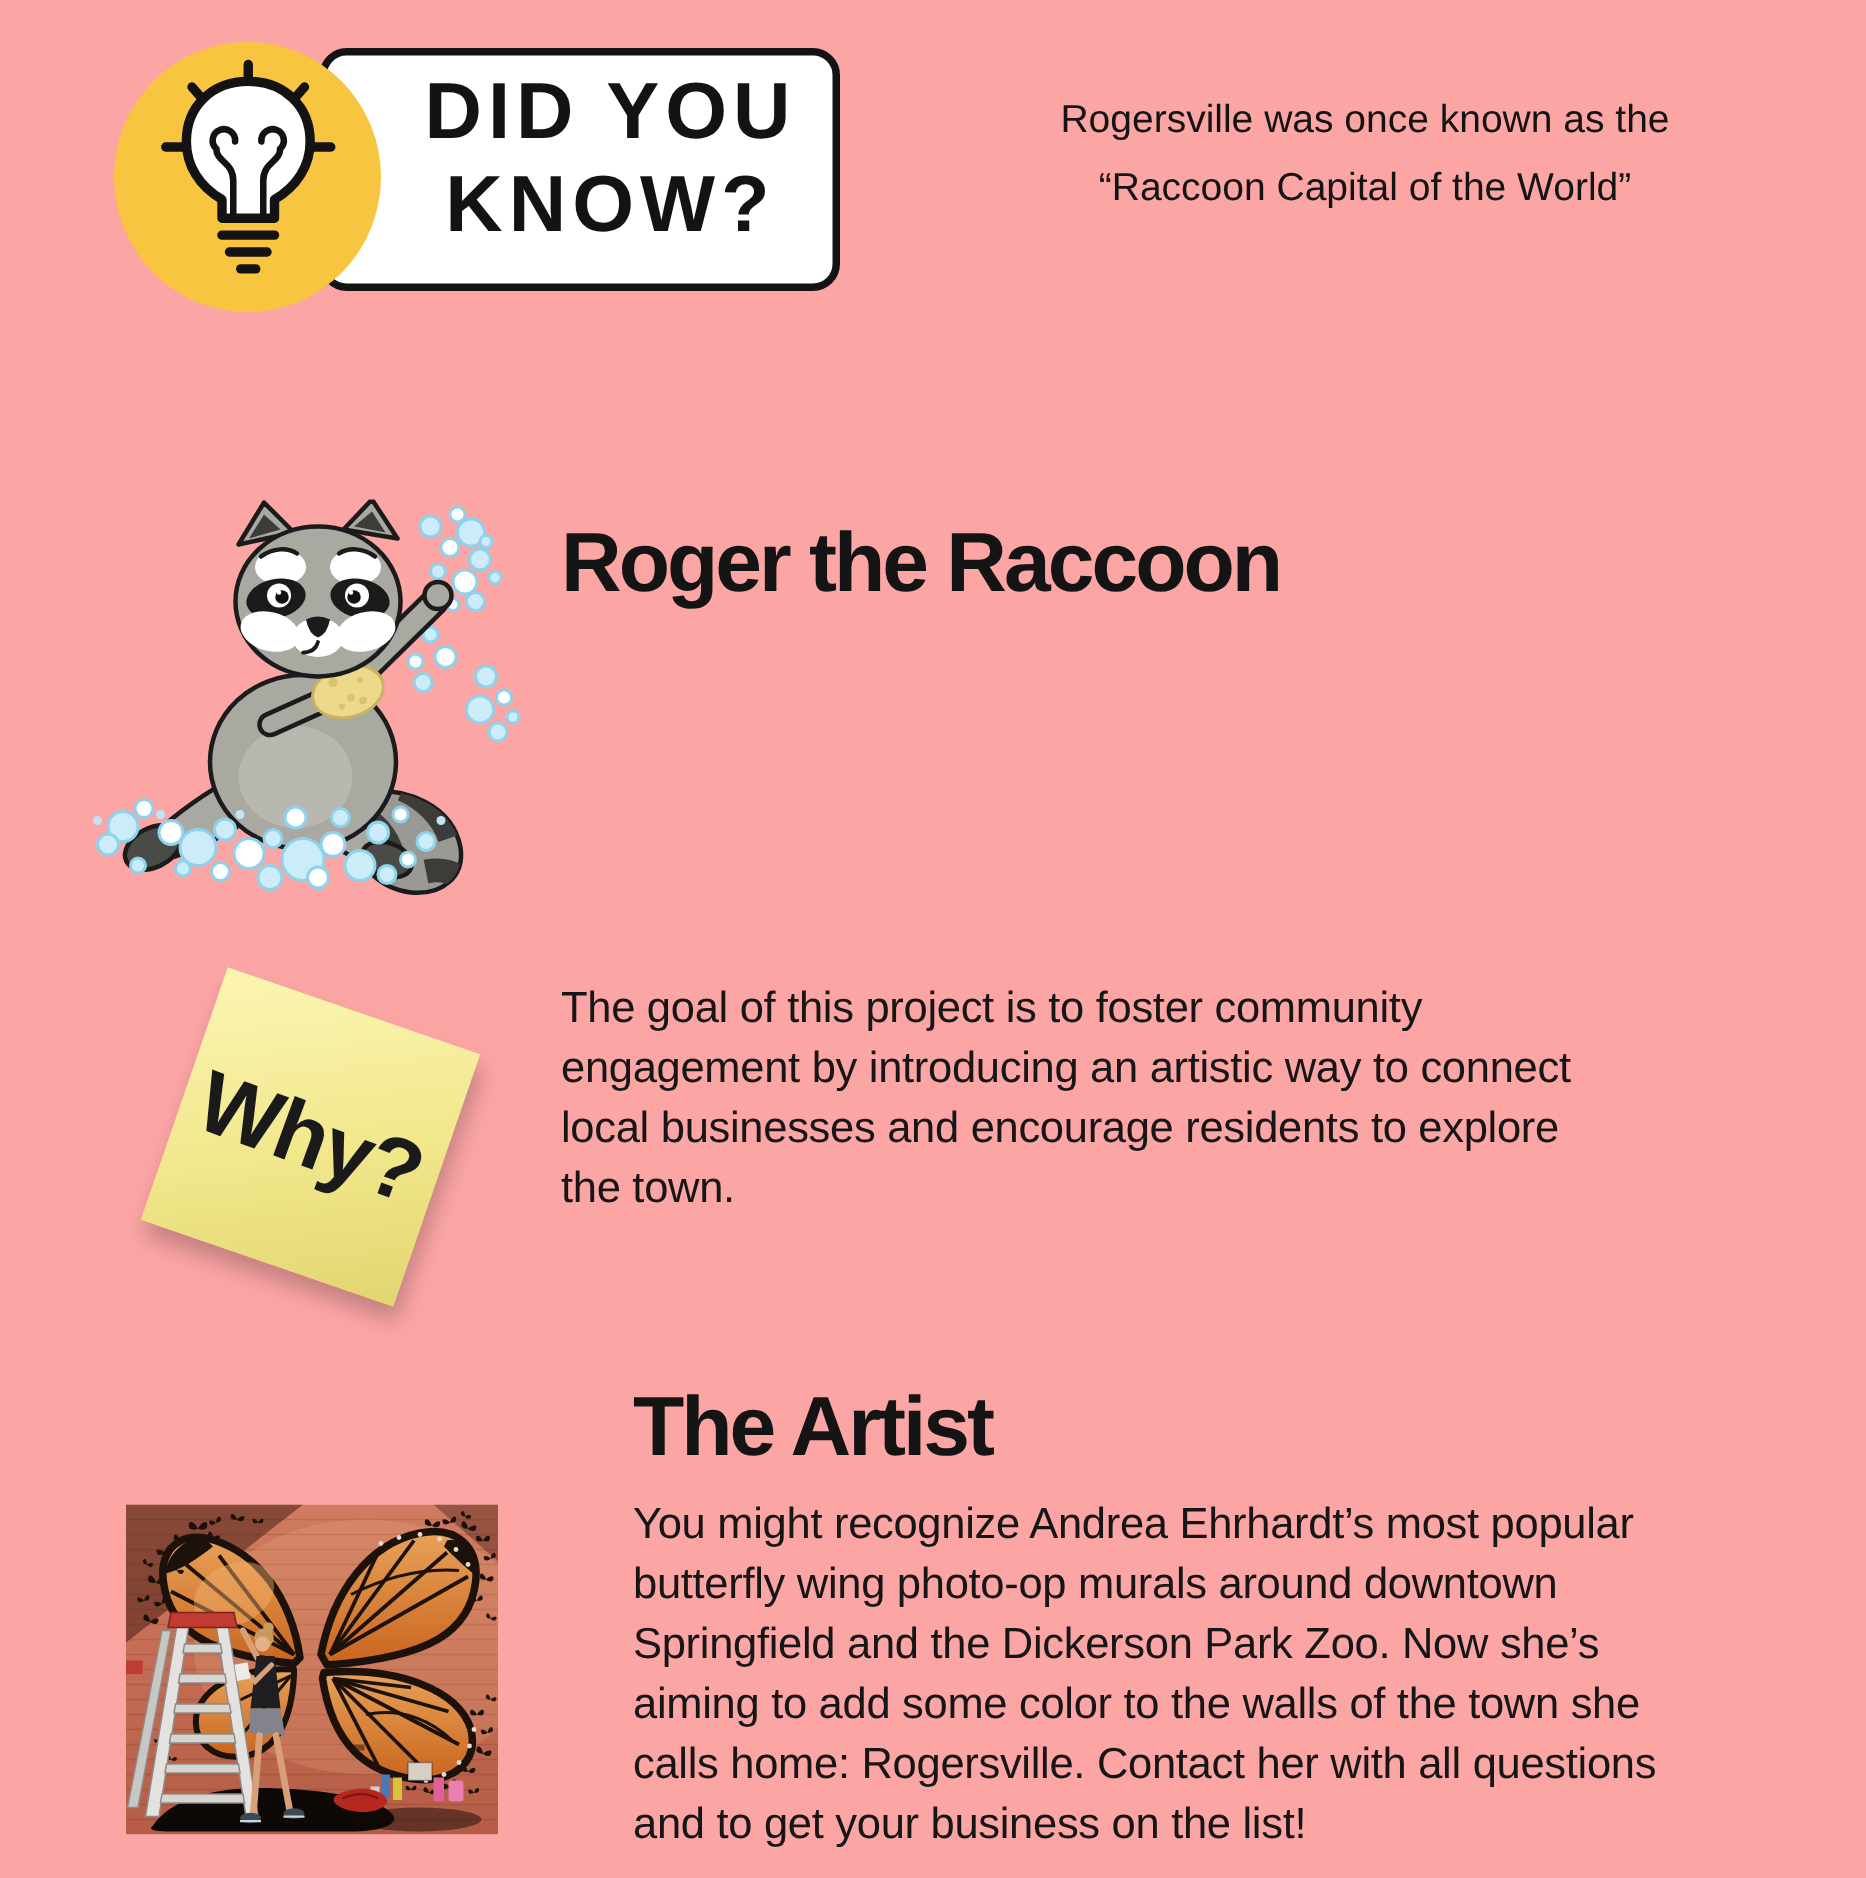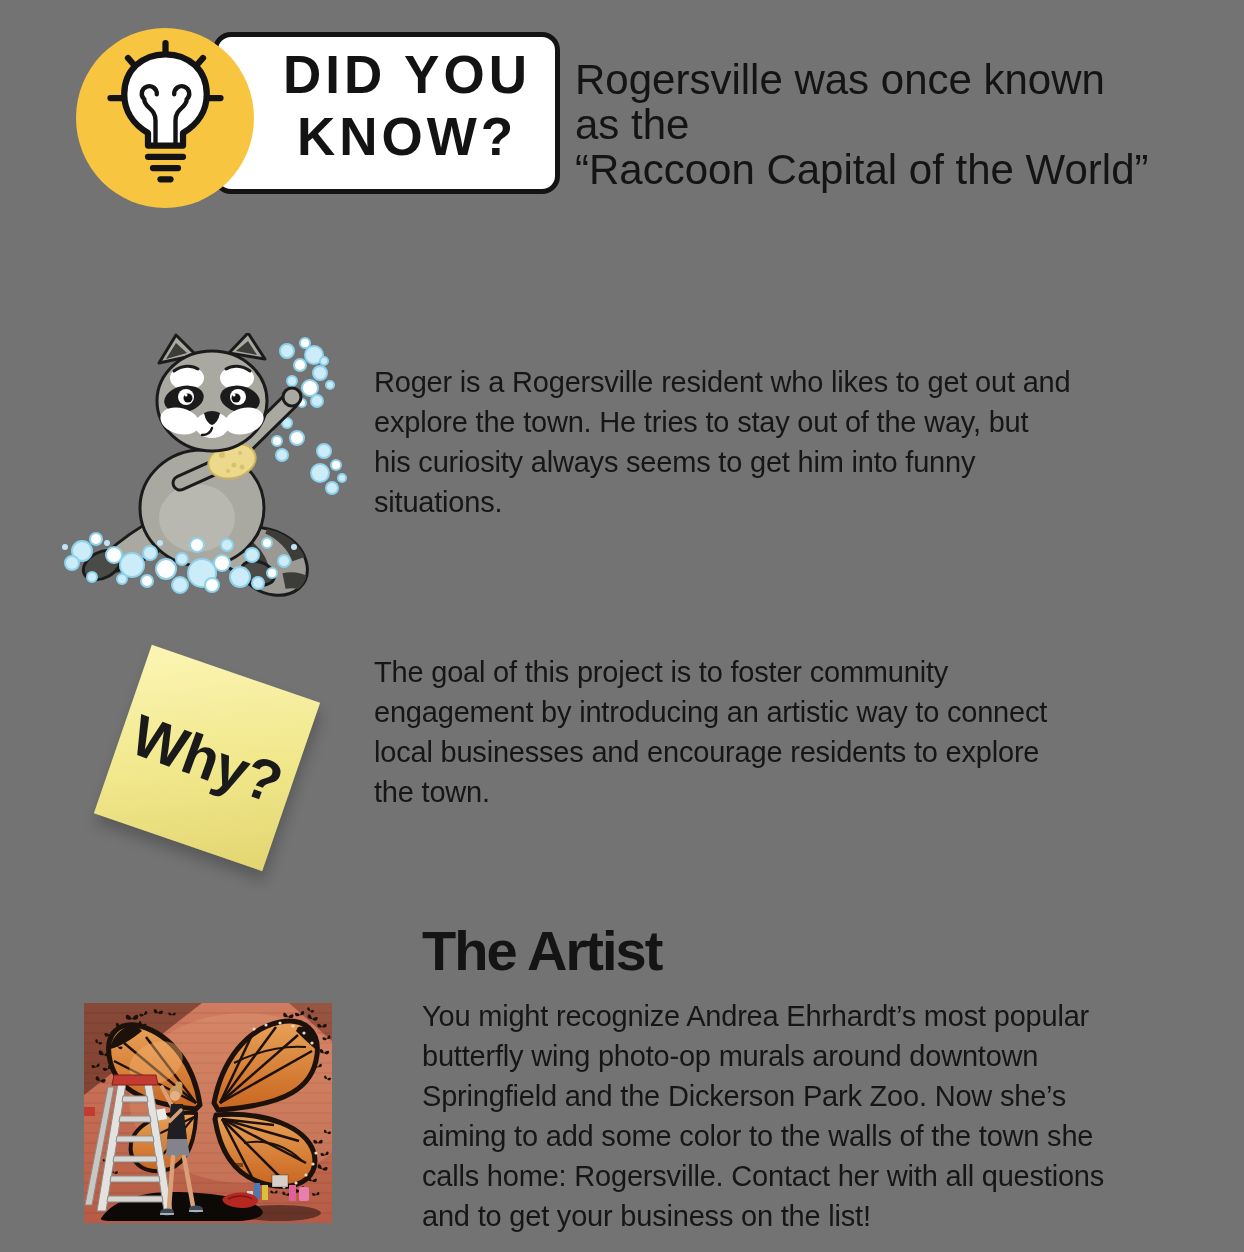--- a/index.html
+++ b/index.html
@@ -1,38 +1,38 @@
 <!DOCTYPE html>
 <html style="--badge-yellow: #F7C540; --note-yellow: #F1E78B; --bubble-blue: #CDECF9; --wall-terracotta: #C2674E; --wing-orange: #E09A4F; --text: #161616;"><head>
 <meta charset="utf-8">
 <style>
   html,body{margin:0;padding:0;background:#ffffff;}
   .page{
-    position:relative;width:1244px;height:1252px;background:#737373;overflow:hidden;
+    position:relative;width:1244px;height:1252px;background:#fca5a5;overflow:hidden;
     font-family:"Liberation Sans","DejaVu Sans",sans-serif;color:var(--text,#161616);
   }
   
   .badge-rect{
     position:absolute;left:213px;top:32px;width:347px;height:162px;box-sizing:border-box;
     border:5px solid #131313;border-radius:18px;background:#fff;z-index:1;
   }
   .badge-text{
     position:absolute;left:254px;top:44px;width:306px;z-index:4;text-align:center;
     font-weight:bold;font-size:53px;line-height:62px;letter-spacing:4px;color:#131313;
     white-space:pre-line;
   }
   .badge-circle{
     position:absolute;left:76px;top:28px;width:178px;height:180px;border-radius:50%;
     background:var(--badge-yellow,#F7C540);z-index:2;
   }
   .bulb{position:absolute;left:103px;top:38px;z-index:3;}
   
   .fact{
-    position:absolute;left:575px;top:57px;width:580px;
-    font-size:42px;line-height:45px;color:#141414;white-space:pre-line;
+    position:absolute;left:620px;top:57px;width:580px;text-align:center;
+    font-size:26px;line-height:45px;color:#141414;white-space:pre-line;
   }
   
   .sec{position:absolute;left:374px;width:840px;}
   .sec h2{margin:0;font-size:56px;line-height:58px;font-weight:bold;letter-spacing:-2px;color:#141414;}
   .sec p{margin:16px 0 0 0;font-size:29px;line-height:40px;letter-spacing:-0.2px;white-space:pre-line;color:#161616;}
   .sec-roger{top:346px;}
   .sec-goal{top:636px;}
   .sec-artist{top:922px;margin-left:48px;}
   
   .note{
@@ -194,24 +194,21 @@
       <circle cx="205" cy="210" r="5" fill="#ffffff"></circle>
         <circle cx="222" cy="228" r="6"></circle>
       <circle cx="3" cy="214" r="3" fill="#bfe4f5" stroke="none"></circle>
         <circle cx="45" cy="210" r="3" fill="#bfe4f5" stroke="none"></circle>
       <circle cx="98" cy="210" r="3" fill="#bfe4f5" stroke="none"></circle>
         <circle cx="232" cy="214" r="3" fill="#bfe4f5" stroke="none"></circle>
     </g>
   </svg>
 
   <section class="sec sec-roger">
-    <p>Roger is a Rogersville resident who likes to get out and
-explore the town. He tries to stay out of the way, but
-his curiosity always seems to get him into funny
-situations.</p>
+    <h2>Roger the Raccoon</h2>
   </section>
 
   <div class="note">
     <span>Why?</span>
   </div>
 
   <section class="sec sec-goal">
     <p>The goal of this project is to foster community
 engagement by introducing an artistic way to connect
 local businesses and encourage residents to explore

